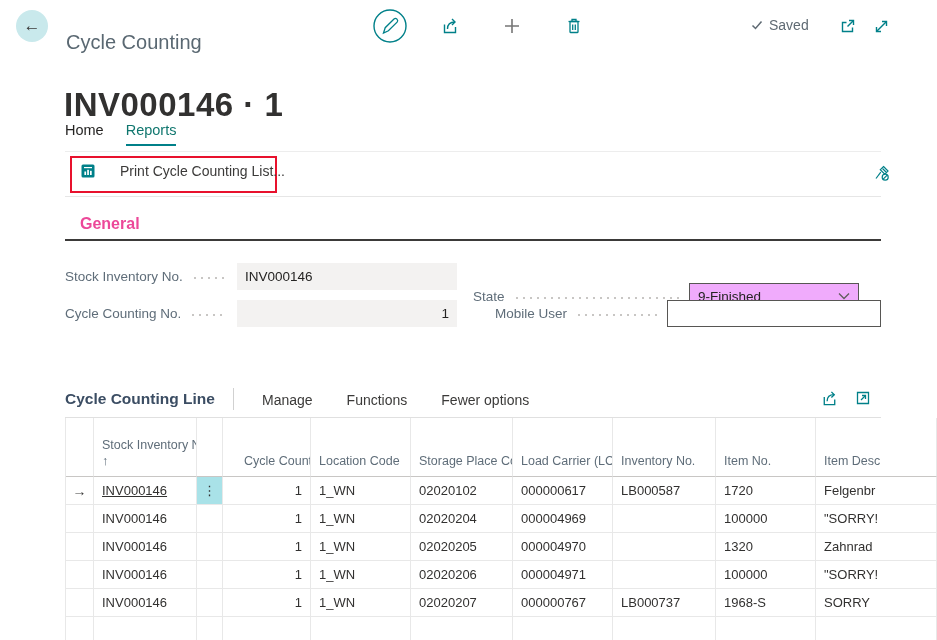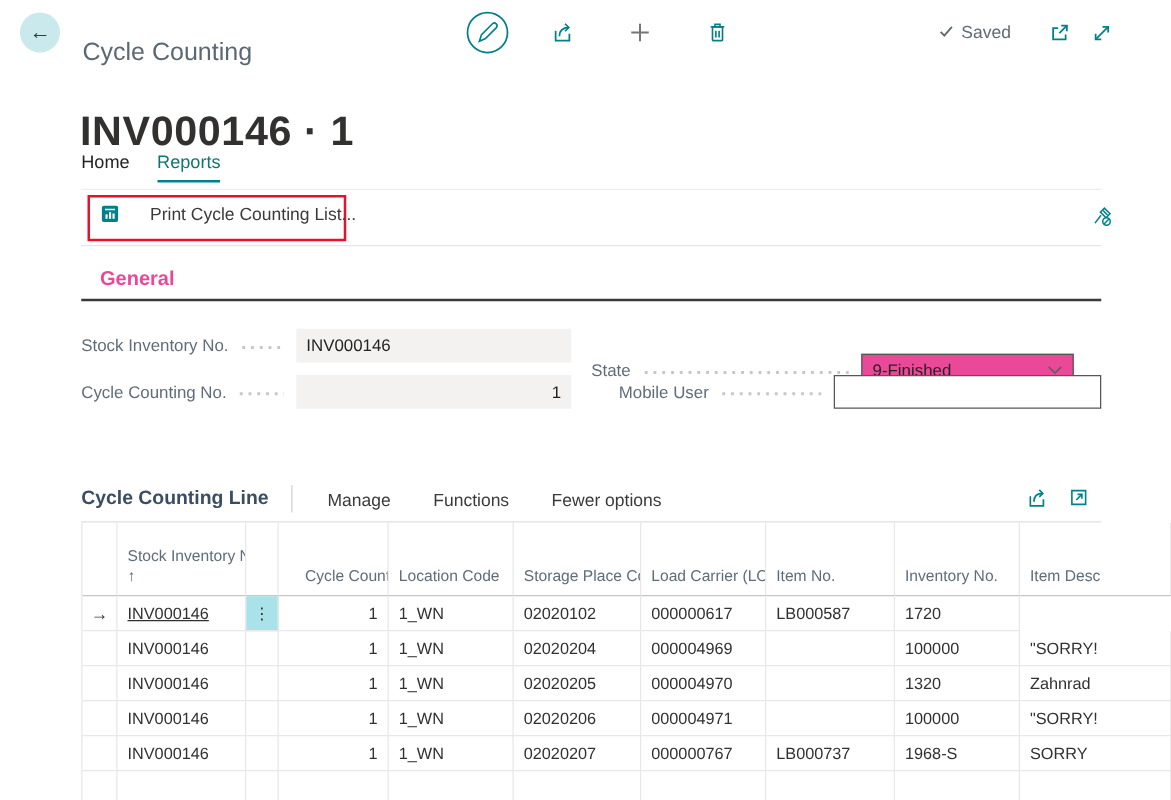--- a/index.html
+++ b/index.html
@@ -60,21 +60,21 @@
   .fr-l2 { left:65px; top:299px; width:392px; }
   .fr-r1 { left:473px; top:262px; width:386px;margin-top:20px; }
   .fr-r2 { left:495px; top:299px; width:386px; }
   .field-label { font-size:13.5px; color:#5f6d79; white-space:nowrap; }
   .leader { flex:1; height:4px; margin:4px 10px 0 10px; align-self:center;
     background-image:radial-gradient(circle at 2px 2px,#c8c6c4 1.1px,transparent 1.4px);
     background-size:7px 4px; background-repeat:repeat-x; }
   .field-box { height:27px; font-size:13.5px; display:flex; align-items:center; padding:0 8px; }
   .field-disabled { width:220px; background:#f3f2f1; color:#252423; }
   .field-disabled.num { justify-content:flex-end; }
-  .field-select { width:170px; background:#ec4899; border:1px solid #575654; justify-content:space-between;
+  .field-select { width:170px; background:#f0abfc; border:1px solid #575654; justify-content:space-between;
                   cursor:pointer;align-items:center; }
   .field-input { width:214px; background:#fff; border:1px solid #575654; font-size:13.5px;
                  font-family:"Liberation Sans",sans-serif; padding:0 8px; height:27px; }
 
   
   .part-caption { position:absolute; left:65px; top:390px; font-size:15.5px; font-weight:bold; color:#3b4d63; }
   .part-divider-v { position:absolute; left:233px; top:388px; width:1px; height:22px; background:#d1d1d1; }
   .part-menu { position:absolute; left:262px; top:392px; display:flex; gap:34px; font-size:14px; color:#3b3a39; }
   .part-menu span { cursor:pointer; }
   .part-share-btn { left:820px; top:389px; }
@@ -293,24 +293,24 @@
       <div class="gcell">
           <span>Location Code</span>
         </div>
       <div class="gcell">
           <span style="width:86px">Storage Place Code</span>
         </div>
       <div class="gcell">
           <span style="width:80px">Load Carrier (LC)</span>
         </div>
       <div class="gcell">
+          <span>Inventory No.</span>
+        </div>
+      <div class="gcell">
           <span>Item No.</span>
-        </div>
-      <div class="gcell">
-          <span>Inventory No.</span>
         </div>
       <div class="gcell">
           <span>Item Desc</span>
         </div>
     </div>
 
     <div class="grow gbody-row">
       <div class="gcell cell-center">
           <span class="sel-marker">→</span>
         </div>
@@ -319,20 +319,21 @@
         </div>
       <div class="gcell cell-center dots-active">
           <span>⋮</span>
         </div>
       <div class="gcell cell-right">1</div>
       <div class="gcell">1_WN</div>
       <div class="gcell">02020102</div>
       <div class="gcell">000000617</div>
       <div class="gcell">LB000587</div>
       <div class="gcell">1720</div>
+      <div class="gcell">Felgenbr</div>
     </div>
 
     <div class="grow gbody-row">
       <div class="gcell cell-center"></div>
       <div class="gcell">INV000146</div>
       <div class="gcell cell-center"></div>
       <div class="gcell cell-right">1</div>
       <div class="gcell">1_WN</div>
       <div class="gcell">02020204</div>
       <div class="gcell">000004969</div>

